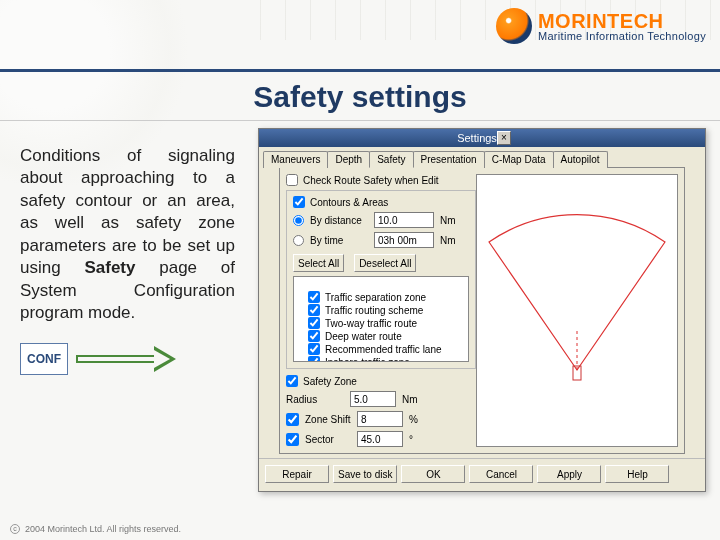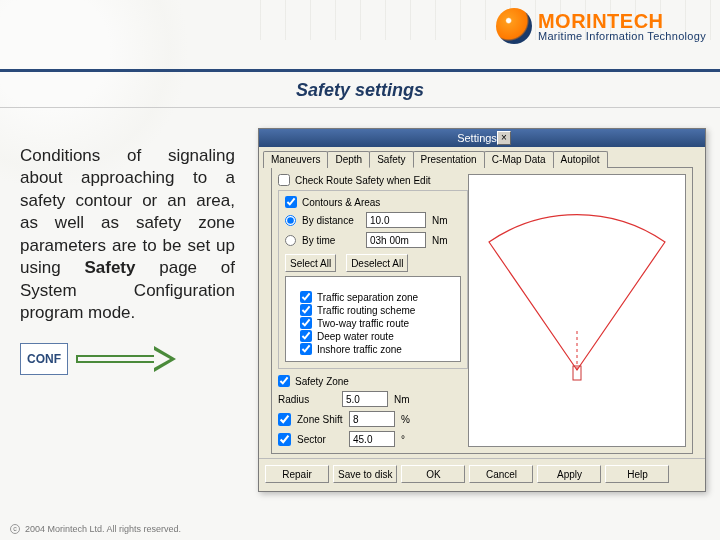--- a/index.html
+++ b/index.html
@@ -8,37 +8,37 @@
   .bg-scale{position:absolute;top:0;left:260px;right:0;height:40px;background:repeating-linear-gradient(90deg,#d0d0c8 0 1px,transparent 1px 25px);opacity:.3}
   .header{position:relative;height:72px;border-bottom:3px solid #2a4a7a}
   .logo-block{position:absolute;right:14px;top:8px;display:flex;align-items:center;gap:6px}
   .logo-mark{width:36px;height:36px;position:relative}
   .logo-mark .inner{position:absolute;inset:0;border-radius:50%;background:radial-gradient(circle at 35% 35%,#fff 6%,#ff9a1a 10%,#ff7a00 55%,#1a3a6a 62%);}
   .logo-text{line-height:1}
   .logo-text .line1{font-size:20px;font-weight:bold;color:#1a3a6a;letter-spacing:.5px}
   .logo-text .line1 span{color:#ff7a00}
   .logo-text .line2{font-size:11px;color:#1a3a6a;letter-spacing:.3px}
   .title-bar{position:relative;padding:8px 0 6px;text-align:center;border-bottom:1px solid #ccc}
-  .title-bar h1{font-size:18px;font-weight:bold;color:#1f3a63;font-style:italic}
+  .title-bar h1{font-size:30px;font-weight:bold;color:#1f3a63;}
   .left-col{position:absolute;left:20px;top:145px;width:215px}
   .desc{font-size:17px;color:#222;text-align:justify;line-height:1.32}
   .desc b{font-weight:bold}
   .conf-row{margin-top:18px;display:flex;align-items:center;gap:8px}
   .conf-btn{width:48px;height:32px;border:1px solid #5b7aa8;background:#fff;color:#2a4a7a;font-weight:bold;font-size:12px;display:flex;align-items:center;justify-content:center;font-family:Arial}
   .arrow{width:100px;height:22px;position:relative}
   .arrow .shaft{position:absolute;left:0;top:7px;width:80px;height:8px;border:2px solid #4a8a3a;border-right:none}
   .arrow .head{position:absolute;left:78px;top:-2px;width:0;height:0;border-top:13px solid transparent;border-bottom:13px solid transparent;border-left:22px solid #4a8a3a}
   .arrow .headin{position:absolute;left:78px;top:2px;width:0;height:0;border-top:9px solid transparent;border-bottom:9px solid transparent;border-left:16px solid #f7f7f5}
   .settings-win{position:absolute;left:258px;top:128px;width:448px;background:#ece9d8;border:1px solid #7a7a7a;font-size:11px;color:#000;box-shadow:2px 2px 6px rgba(0,0,0,.25)}
   .win-caption{height:18px;background:linear-gradient(#4a6fa8,#2a4a7a);color:#fff;display:flex;align-items:center;justify-content:center;padding:0 2px 0 6px;font-size:11px}
   .win-close{width:14px;height:14px;background:#d4d0c8;border:1px solid #fff;border-right-color:#666;border-bottom-color:#666;color:#000;font-size:10px;line-height:11px;text-align:center}
   .tabstrip{display:flex;flex-wrap:wrap;padding:4px 4px 0 4px;gap:0}
   .tab{padding:2px 7px;border:1px solid #888;border-bottom:none;background:#ece9d8;font-size:10px;margin-right:-1px;margin-bottom:-1px;border-radius:2px 2px 0 0;white-space:nowrap}
   .tab.active{background:#ece9d8;position:relative;z-index:2;border-bottom:1px solid #ece9d8}
-  .tab-panel{margin:0 12px 4px;border:1px solid #888;background:#ece9d8;padding:6px;display:flex;}
+  .tab-panel{margin:0 20px 4px;border:1px solid #888;background:#ece9d8;padding:6px;display:flex;}
   .left-panel{width:190px;display:flex;flex-direction:column;gap:4px}
   .right-panel{flex:1;background:#fff;border:1px solid #888;position:relative}
   .chk{display:flex;align-items:center;gap:5px;font-size:10px}
   .chk input{width:12px;height:12px}
   .grp{border:1px solid #bbb;padding:5px 6px 6px;display:flex;flex-direction:column;gap:4px;position:relative}
   .row{display:flex;align-items:center;gap:6px;font-size:10px}
   .radio{width:11px;height:11px}
   .txt{width:60px;height:16px;border:1px solid #7a7a7a;background:#fff;font-size:10px;padding:0 3px}
   .unit{font-size:10px}
   .btn-s{height:18px;padding:0 4px;border:1px solid #888;background:#ece9d8;font-size:10px;border-top-color:#fff;border-left-color:#fff}
@@ -148,20 +148,24 @@
           <label class="chk">
               <input type="checkbox" checked="" style="">
               <span>Two-way traffic route</span>
             </label>
           <label class="chk">
               <input type="checkbox" checked="" style="">
               <span>Deep water route</span>
             </label>
           <label class="chk">
               <input type="checkbox" checked="" style="">
+              <span>Recommended traffic lane</span>
+            </label>
+          <label class="chk">
+              <input type="checkbox" checked="" style="">
               <span>Inshore traffic zone</span>
             </label>
         </div>
       </div>
 
       <div class="params">
         <label class="chk">
           <input type="checkbox" checked="" style="">
             <span>Safety Zone</span>
         </label>

